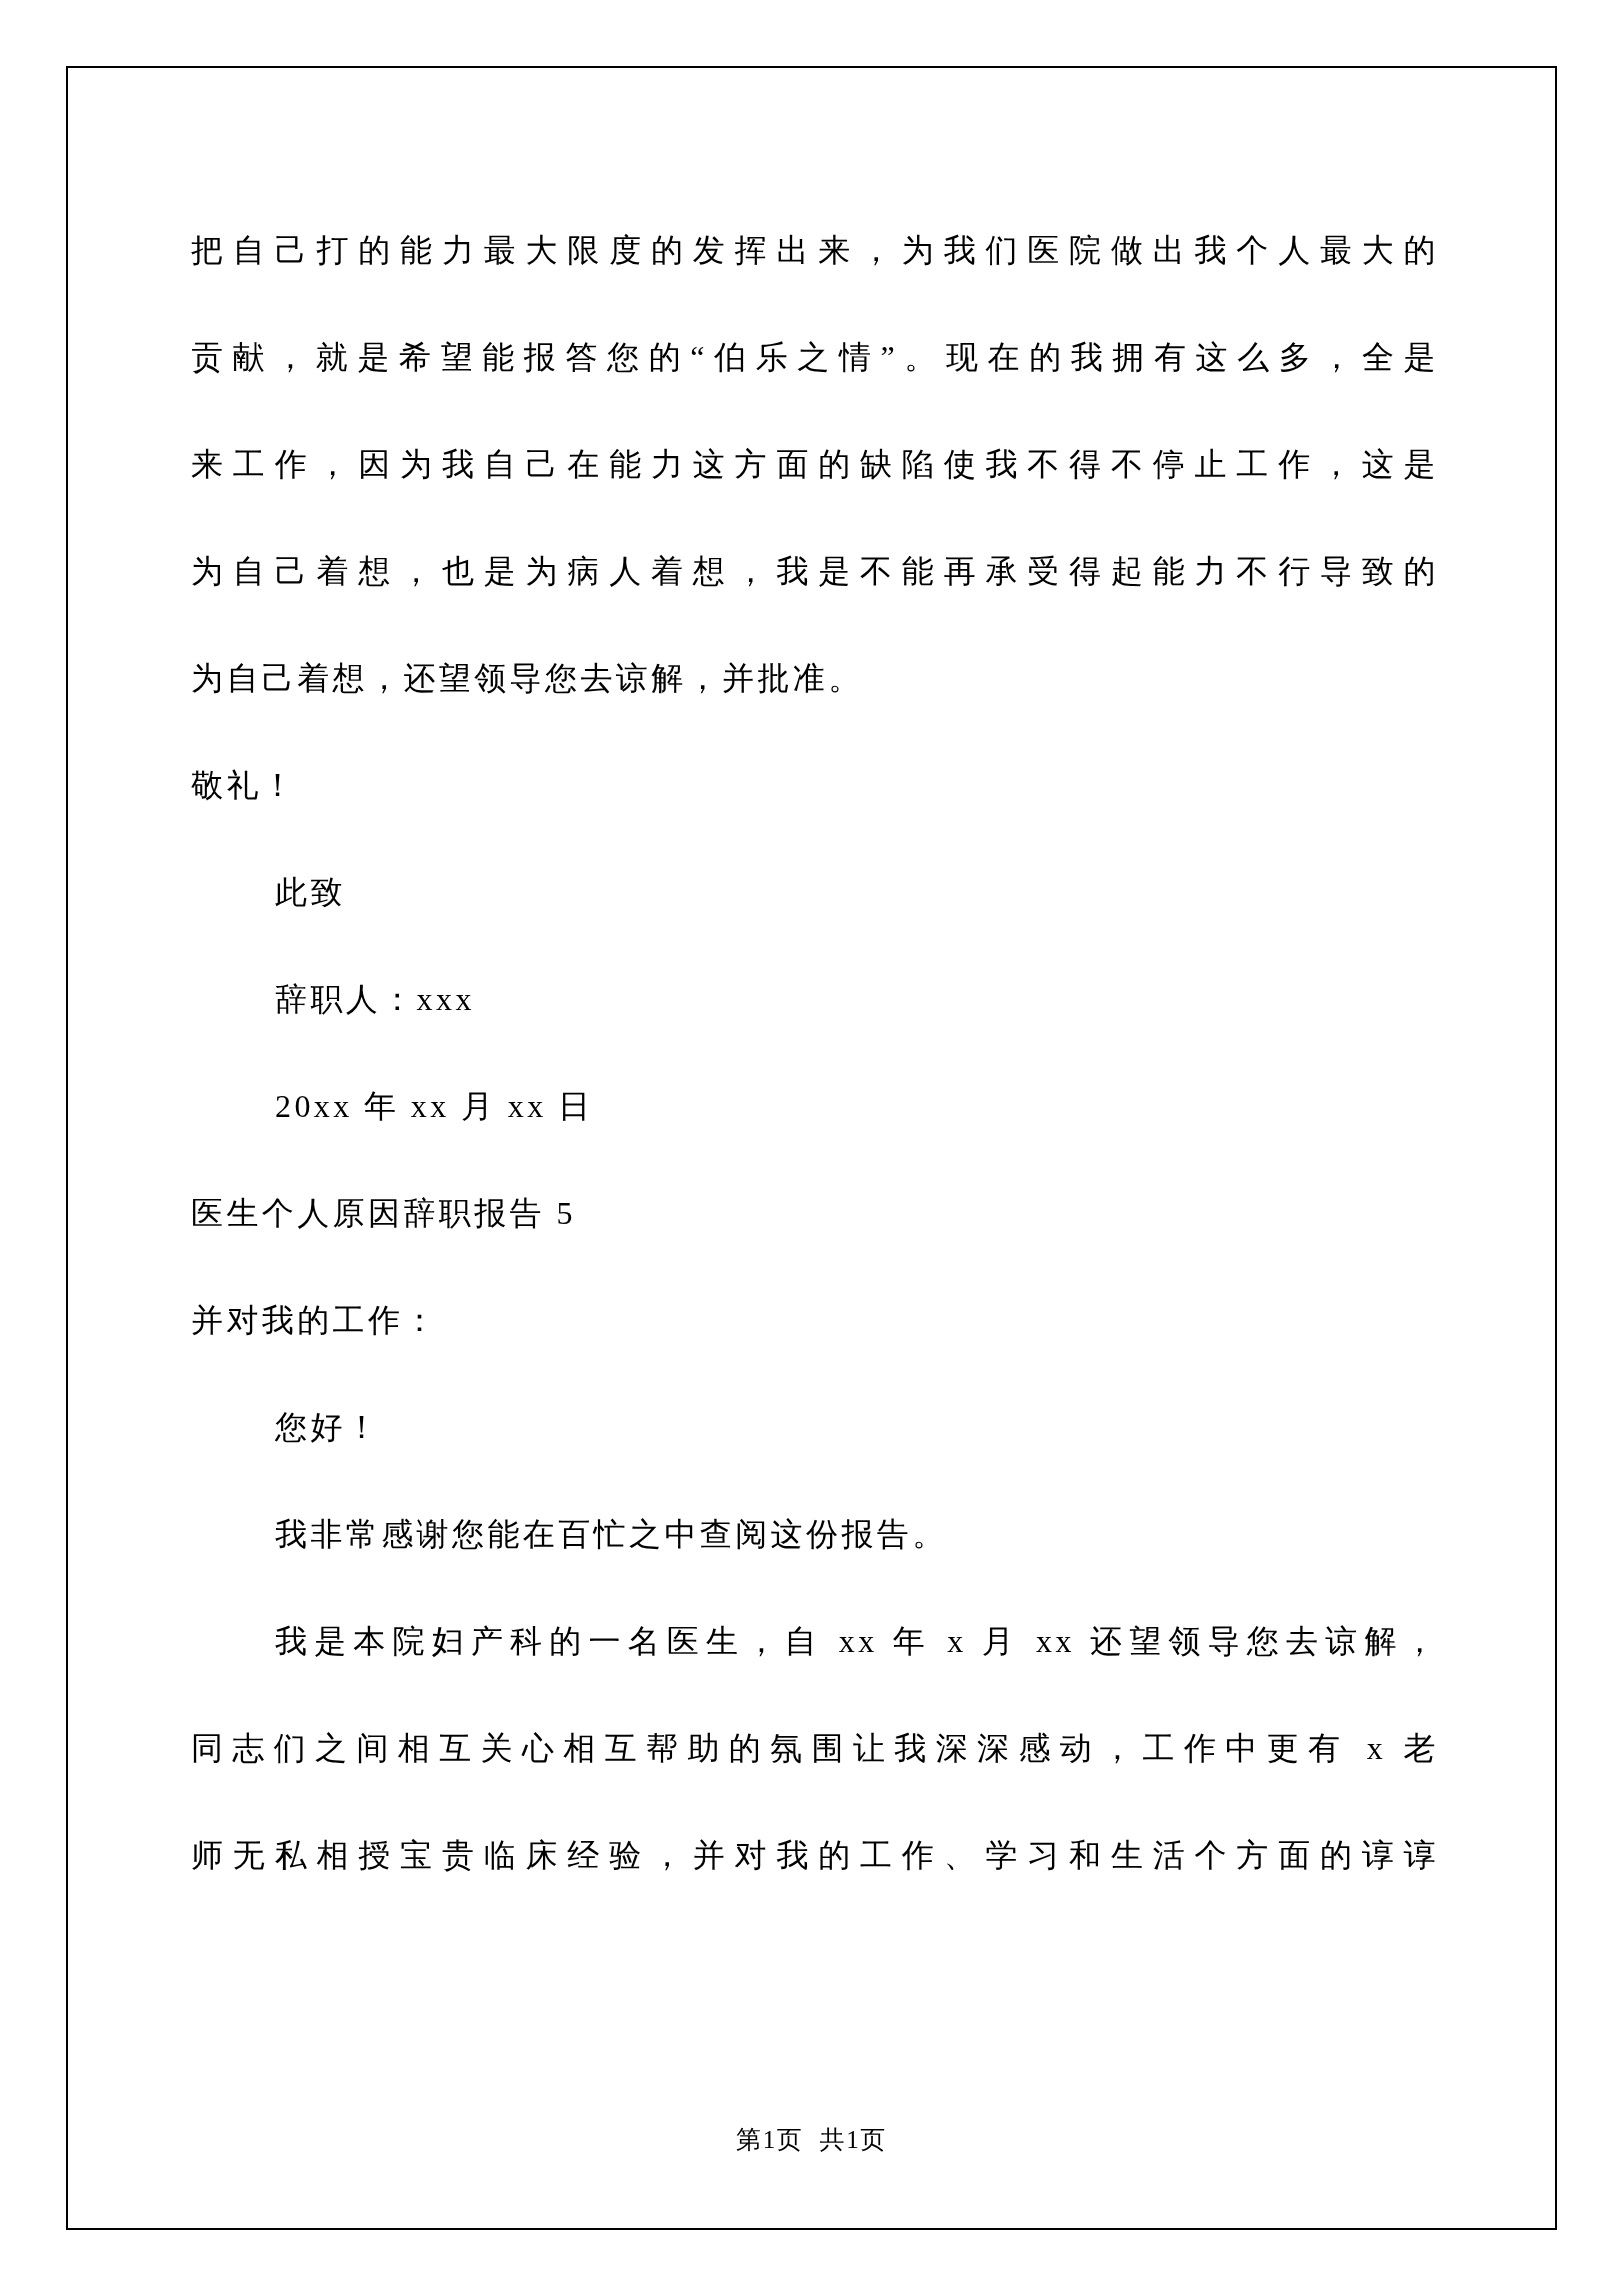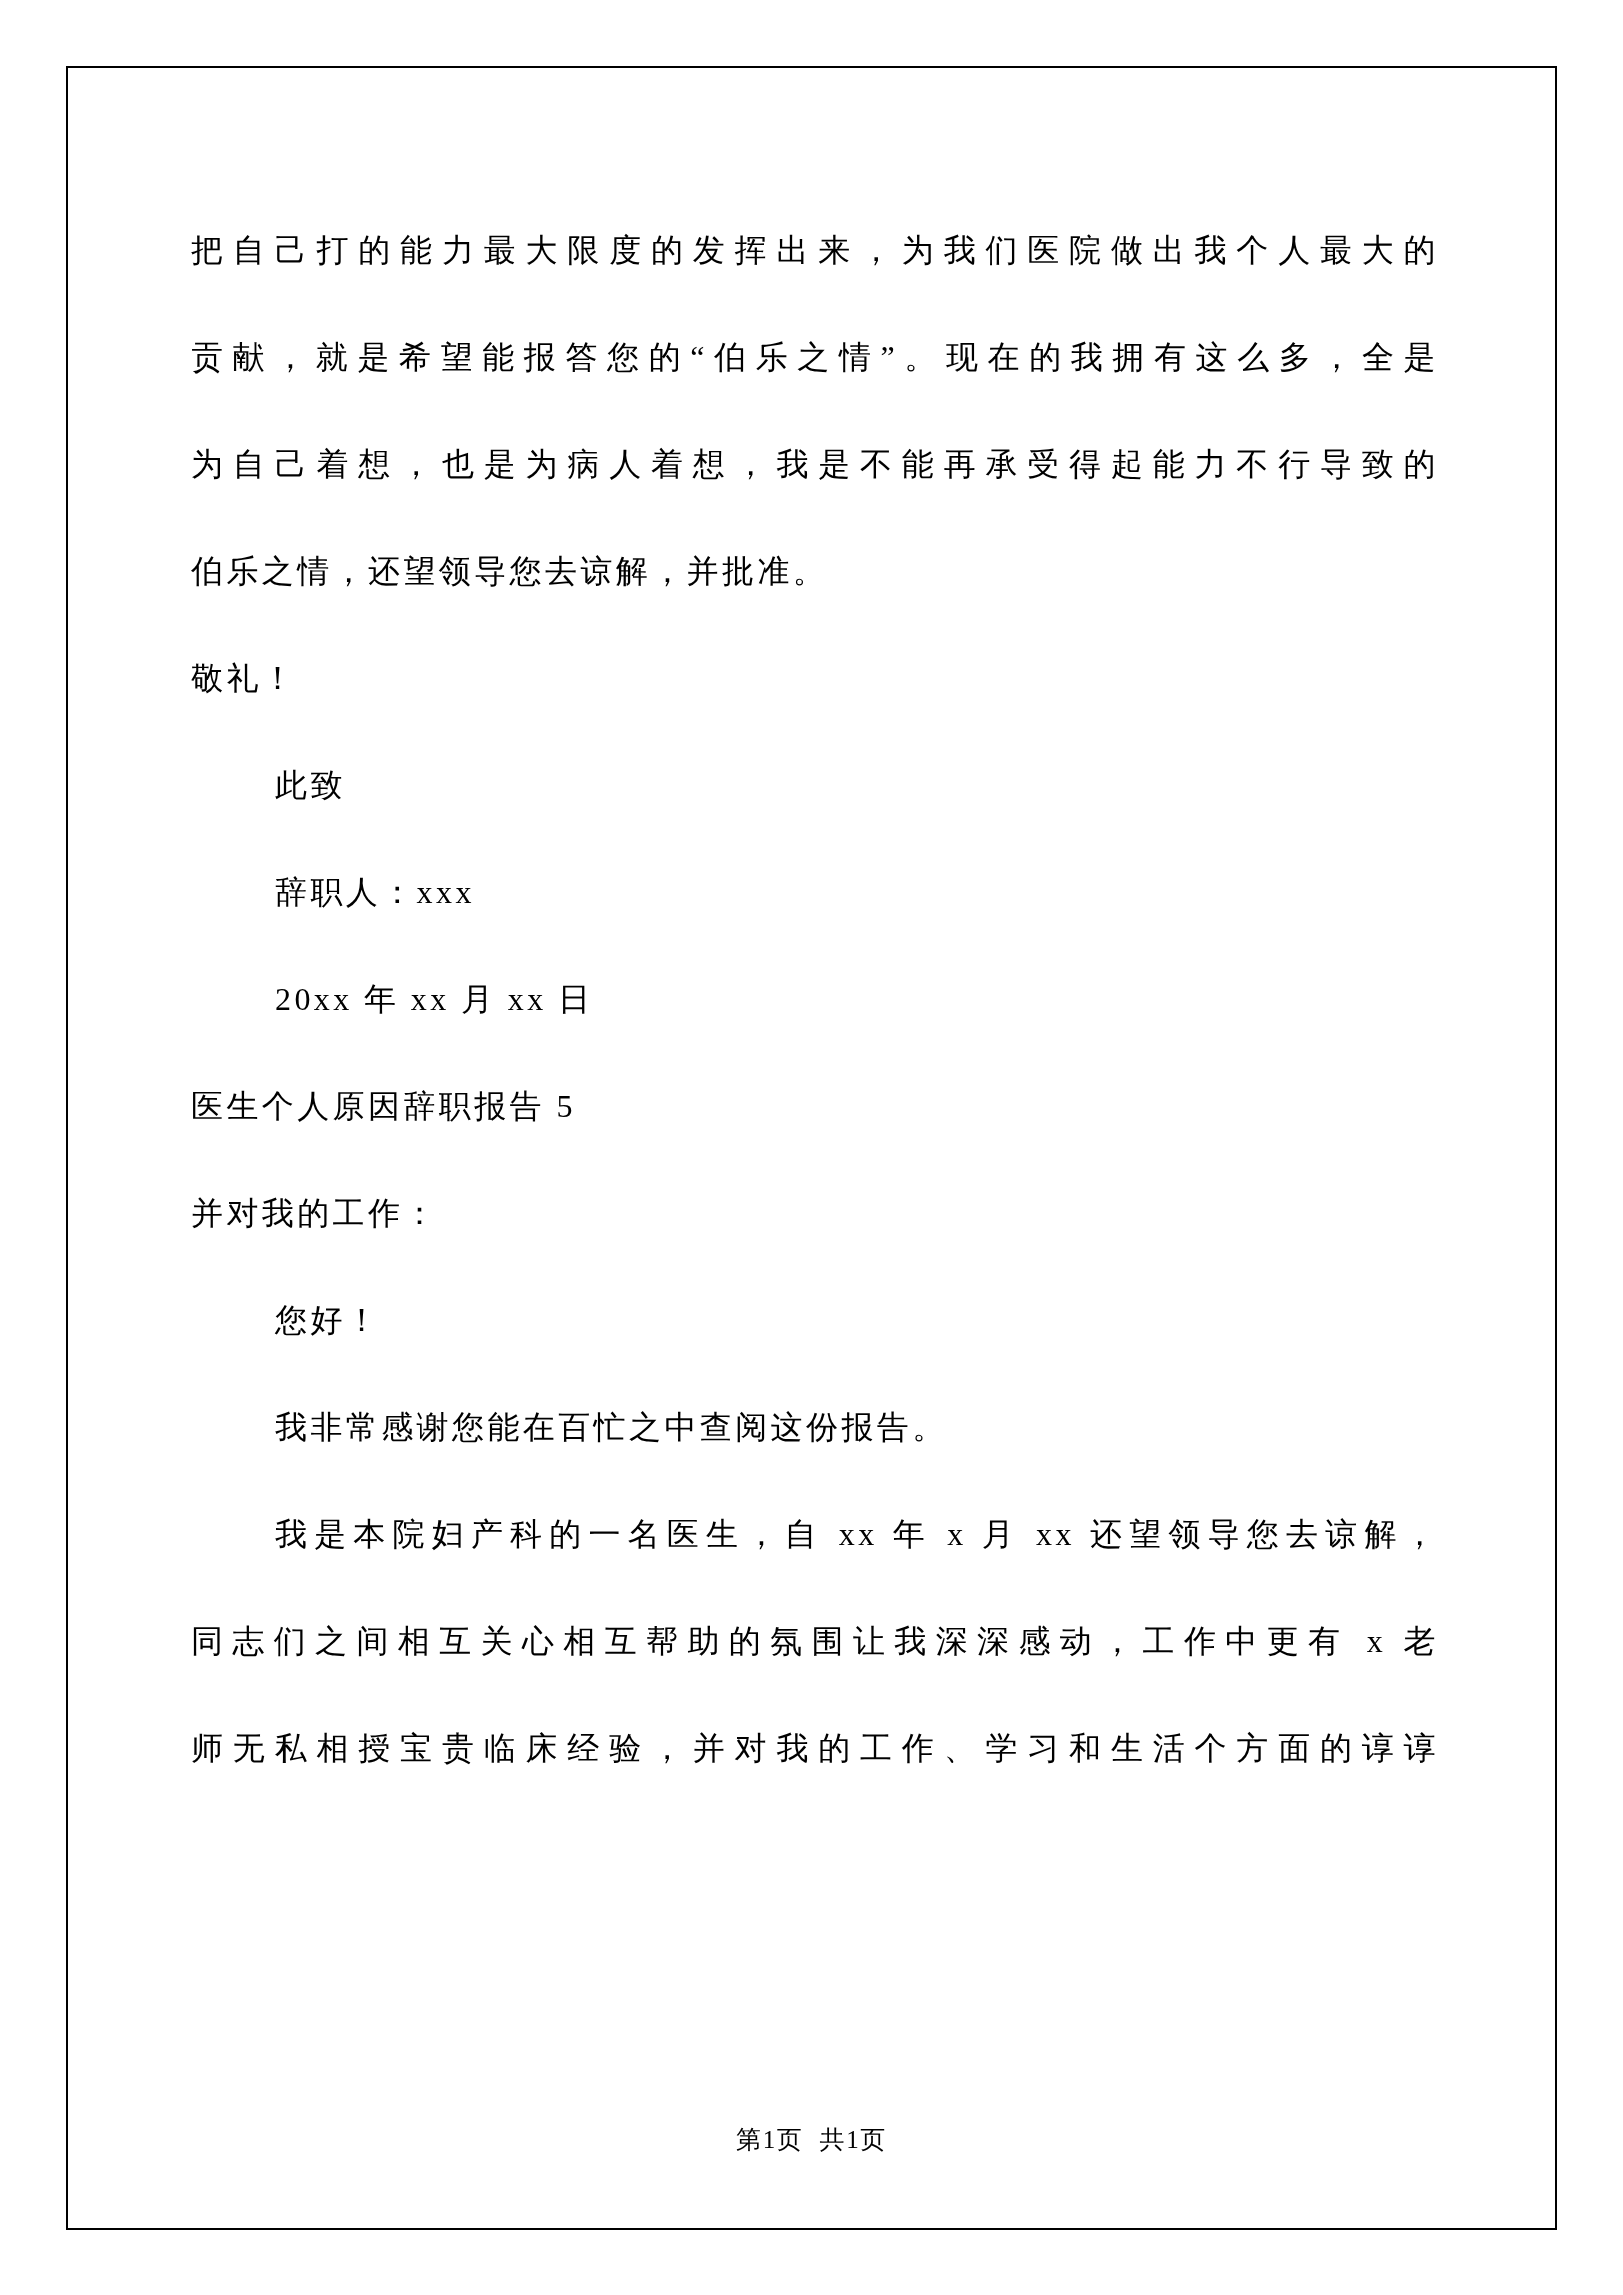--- a/index.html
+++ b/index.html
@@ -58,22 +58,23 @@
   }
 </style>
 </head>
 <body>
 
 <div class="page-border"></div>
 
 <div class="doc-text">
   <div class="line fill">把自己打的能力最大限度的发挥出来，为我们医院做出我个人最大的</div>
   <div class="line fill">贡献，就是希望能报答您的“伯乐之情”。现在的我拥有这么多，全是</div>
+  <div class="line fill">来工作，因为我自己在能力这方面的缺陷使我不得不停止工作，这是</div>
   <div class="line fill">为自己着想，也是为病人着想，我是不能再承受得起能力不行导致的</div>
-  <div class="line">伯乐之情，还望领导您去谅解，并批准。</div>
+  <div class="line">为自己着想，还望领导您去谅解，并批准。</div>
   <div class="line">敬礼！</div>
   <div class="line indent">此致</div>
   <div class="line indent">辞职人：xxx</div>
   <div class="line indent">20xx 年 xx 月 xx 日</div>
   <div class="line">医生个人原因辞职报告 5</div>
   <div class="line">并对我的工作：</div>
   <div class="line indent">您好！</div>
   <div class="line indent">我非常感谢您能在百忙之中查阅这份报告。</div>
   <div class="line indent fill">我是本院妇产科的一名医生，自 xx 年 x 月 xx 还望领导您去谅解，</div>
   <div class="line fill">同志们之间相互关心相互帮助的氛围让我深深感动，工作中更有 x 老</div>

